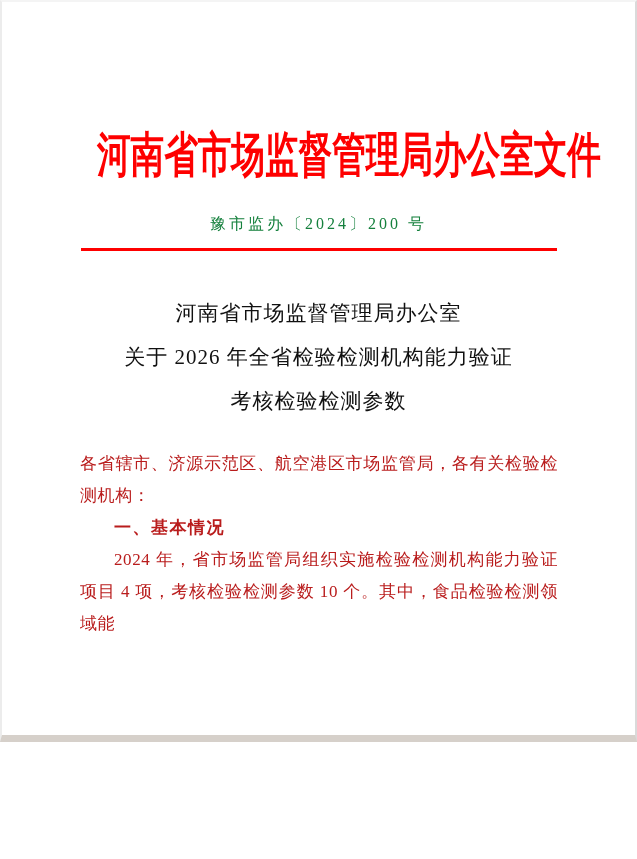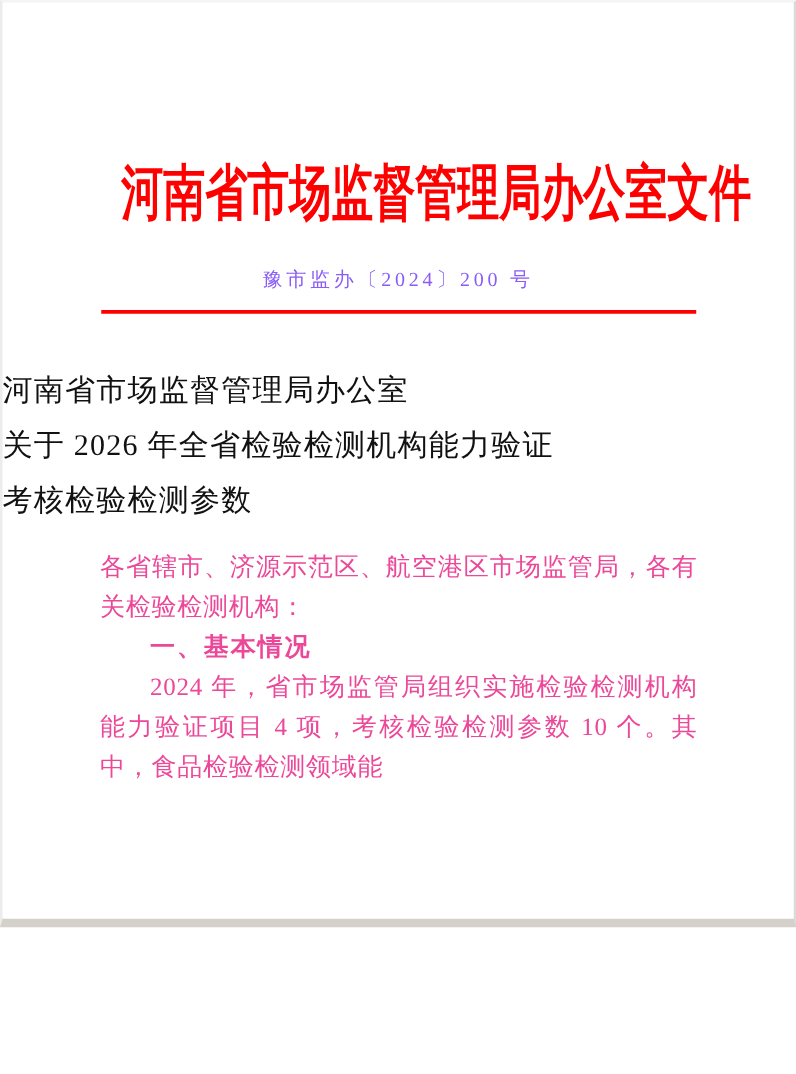--- a/index.html
+++ b/index.html
@@ -26,43 +26,44 @@
     font-weight: 700;
     white-space: nowrap;
     transform: scaleX(0.70);
     transform-origin: 50% 50%;
   }
   .docnum {
     margin-top: 30px;
     text-align: center;
     font-size: 16px;
     letter-spacing: 3px;
-    color: #8b5cf6;
+    color: #15803d;
   }
   .rule {
     width: 476px;
     height: 3px;
     background: #fe0000;
     margin: 13px auto 0 auto;
   }
   .doc-title {
     margin-top: 40px;
-    font-size: 24px;
+    text-align: center;
+    font-size: 21px;
     line-height: 44px;
     letter-spacing: 1px;
     color: #111111;
     font-family: Liberation Serif, serif;
   }
   .bodytext {
-    margin: 15px 77px 0 78px;
-    font-size: 20px;
+    margin: 25px 77px 0 78px;
+    font-size: 17px;
     line-height: 32px;
     text-align: justify;
     letter-spacing: 0.6px;
-    color: #ec4899;
+    color: #b91c1c;
   }
   .bodytext p { margin: 0; text-indent: 2em; }
   .bodytext p.noindent { text-indent: 0; }
   .bodytext p.heading {
     font-family: Liberation Serif, serif;
     font-weight: 700;
     letter-spacing: 1.5px;
   }
   .pagenum {
     position: absolute;

